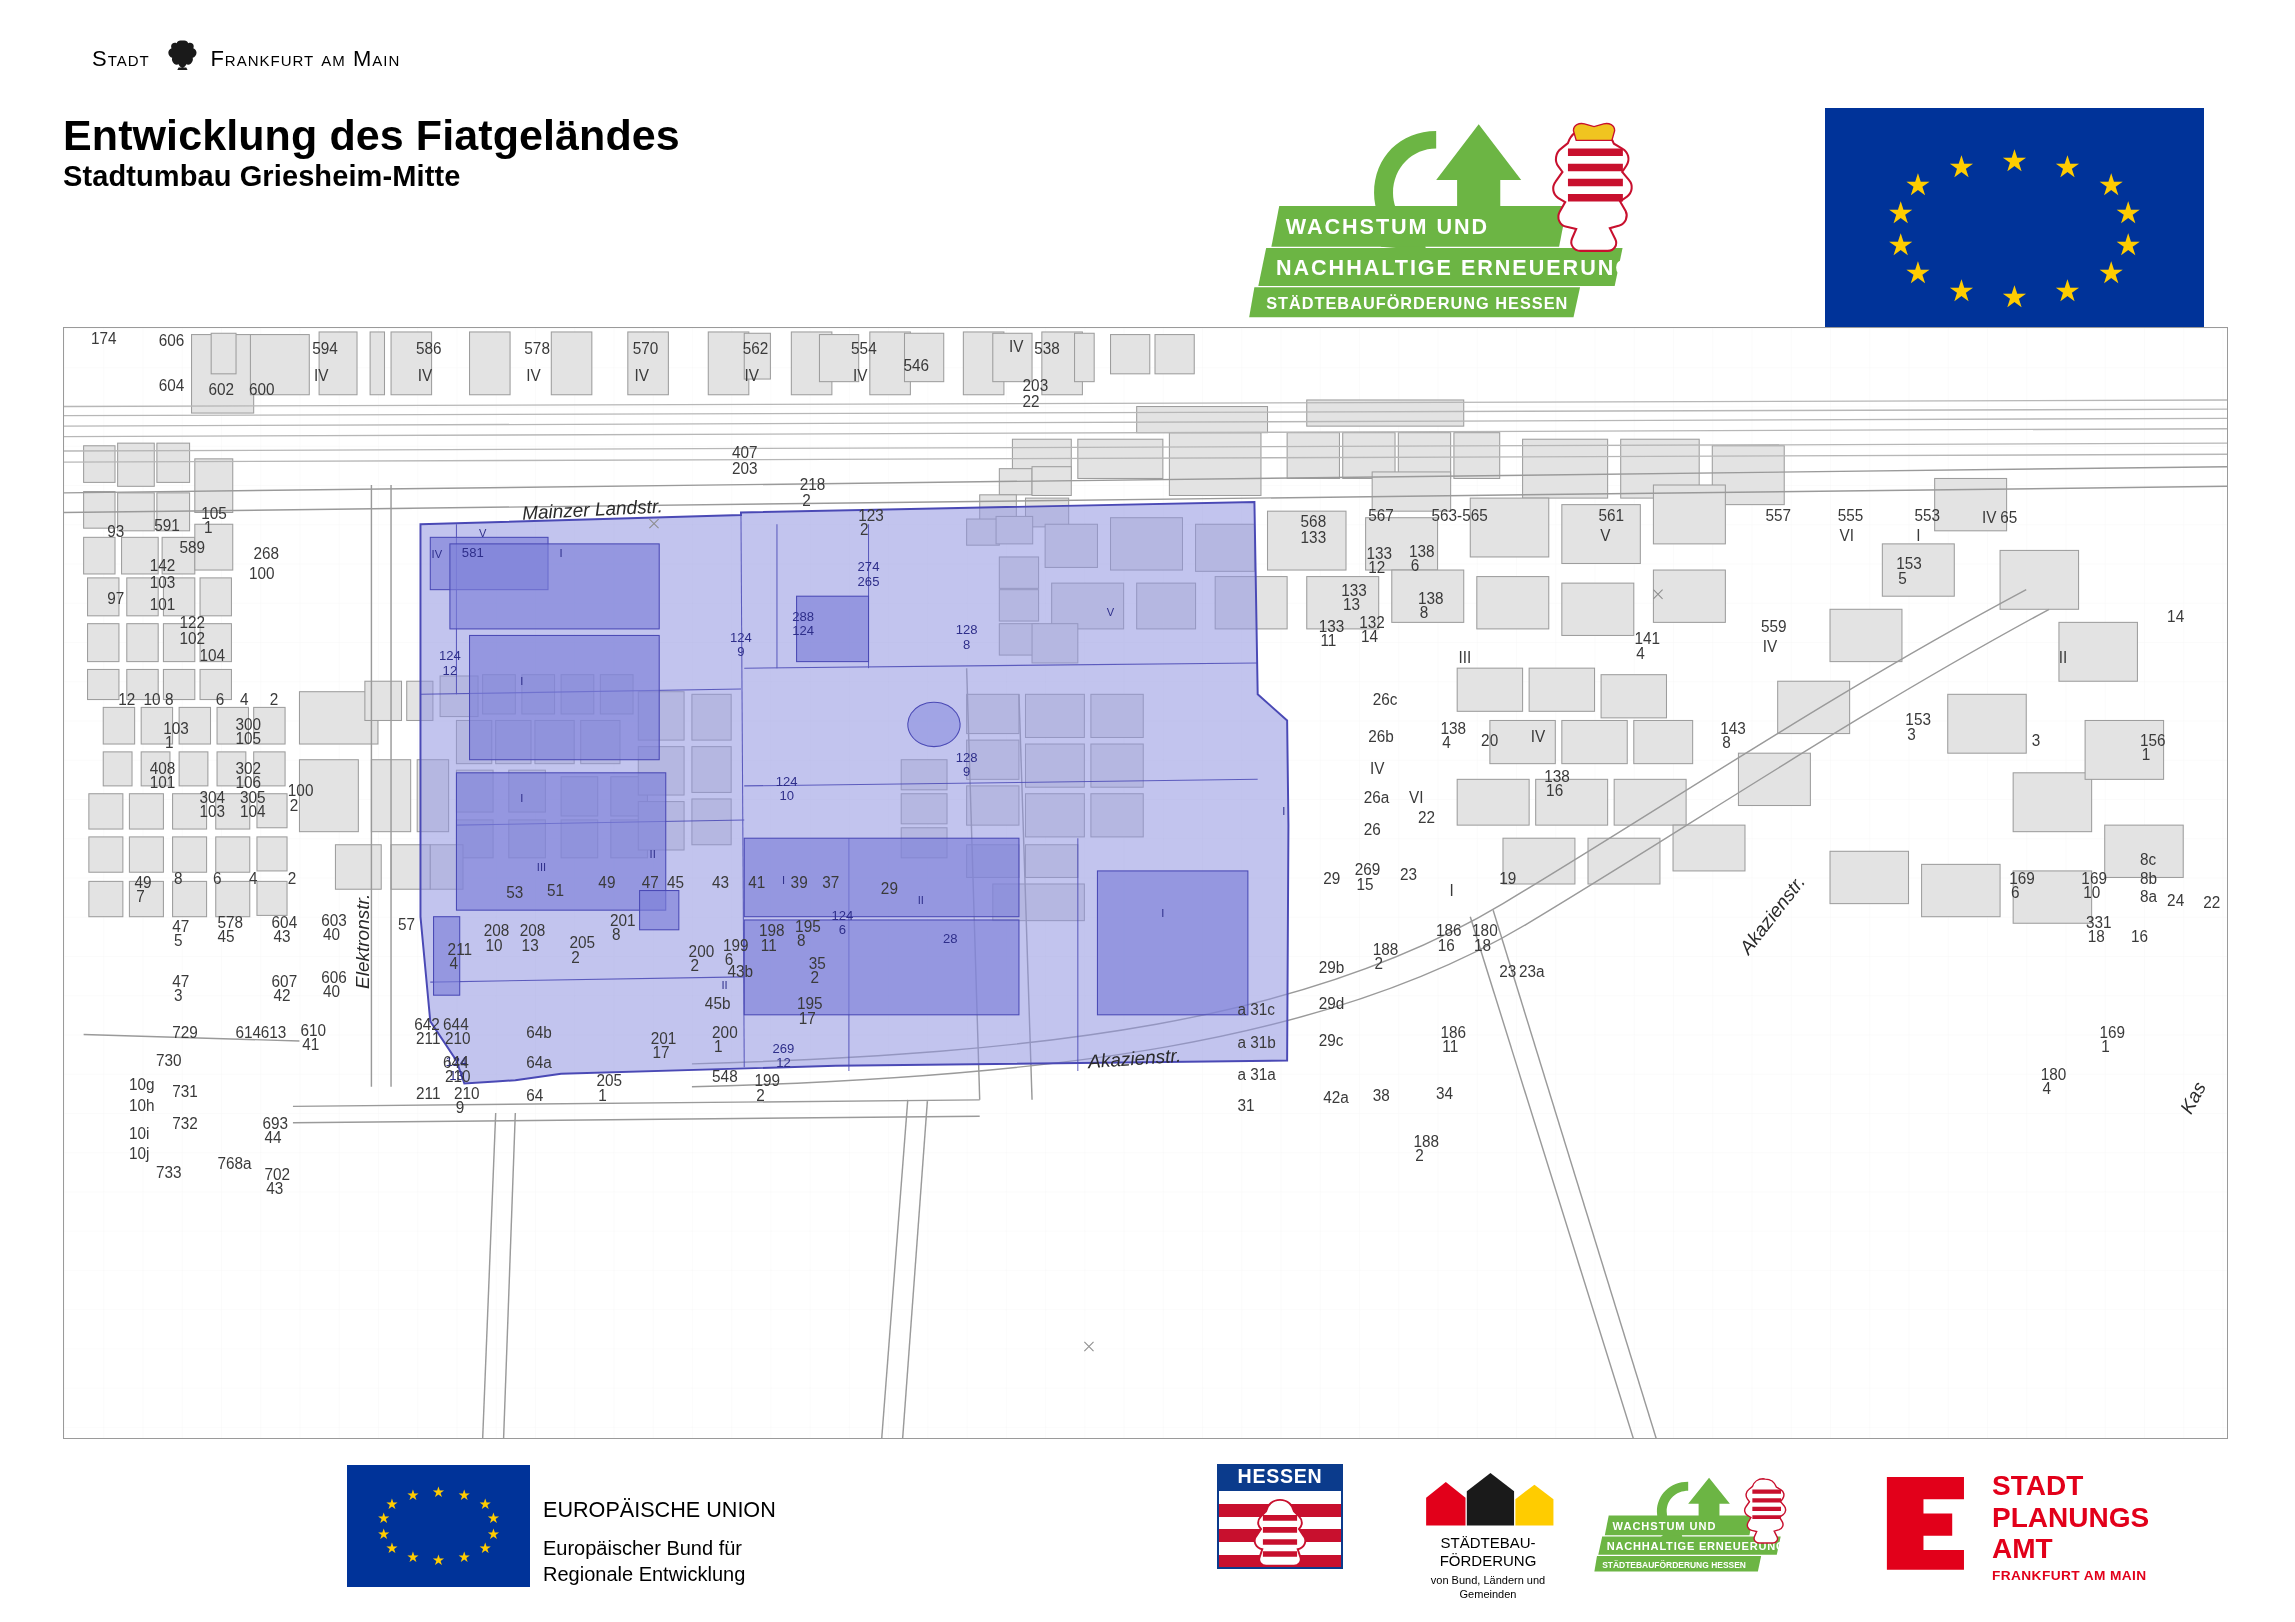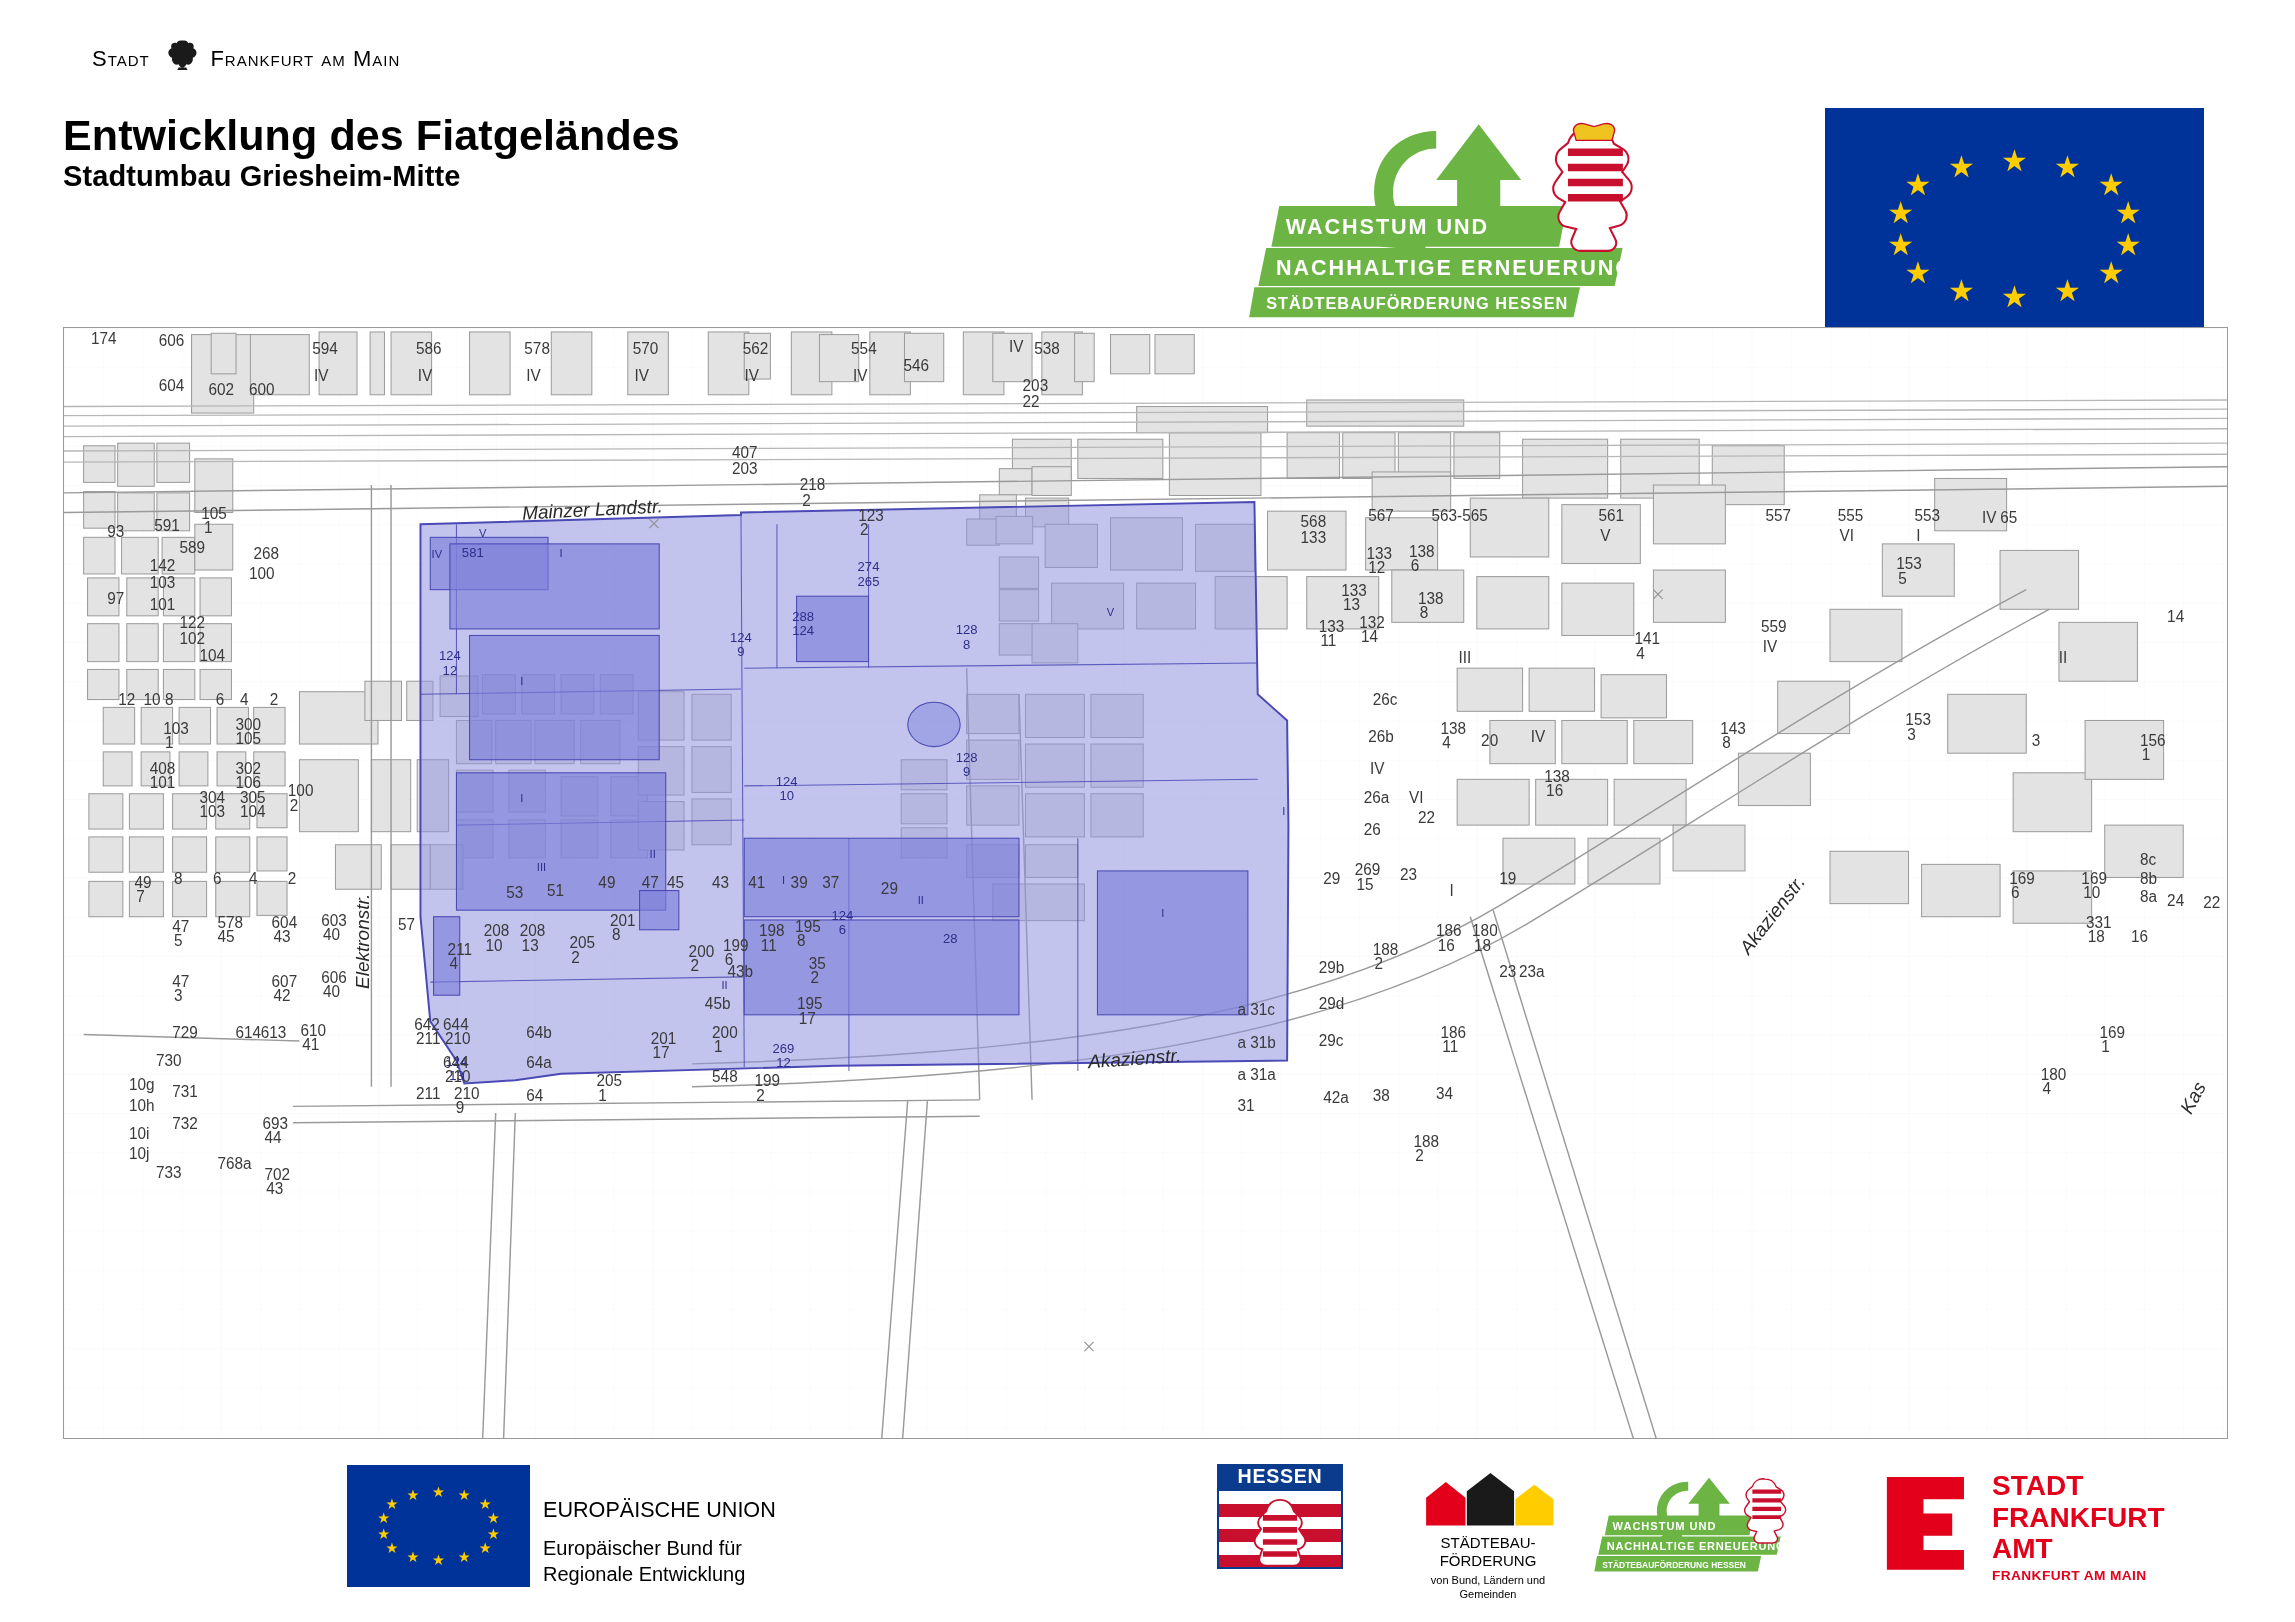--- a/index.html
+++ b/index.html
@@ -813,19 +813,19 @@
     </svg>
   </div>
 
   <div id="f-stadtplanung" class="f-item">
     <svg class="redmark" viewBox="0 0 140 150">
       <path d="M4 6 h118 v34 h-62 v22 h44 v34 h-44 v22 h62 v30 h-118 z" fill="#e2001a"></path>
       <path d="M40 40 h0" fill="none"></path>
     </svg>
     <div class="txt">
       <div>STADT</div>
-      <div>FRANKFURT</div>
+      <div>PLANUNGS</div>
       <div>AMT</div>
     </div>
     <div class="sub">FRANKFURT AM MAIN</div>
   </div>
 </div>
 
 
 </body></html>

